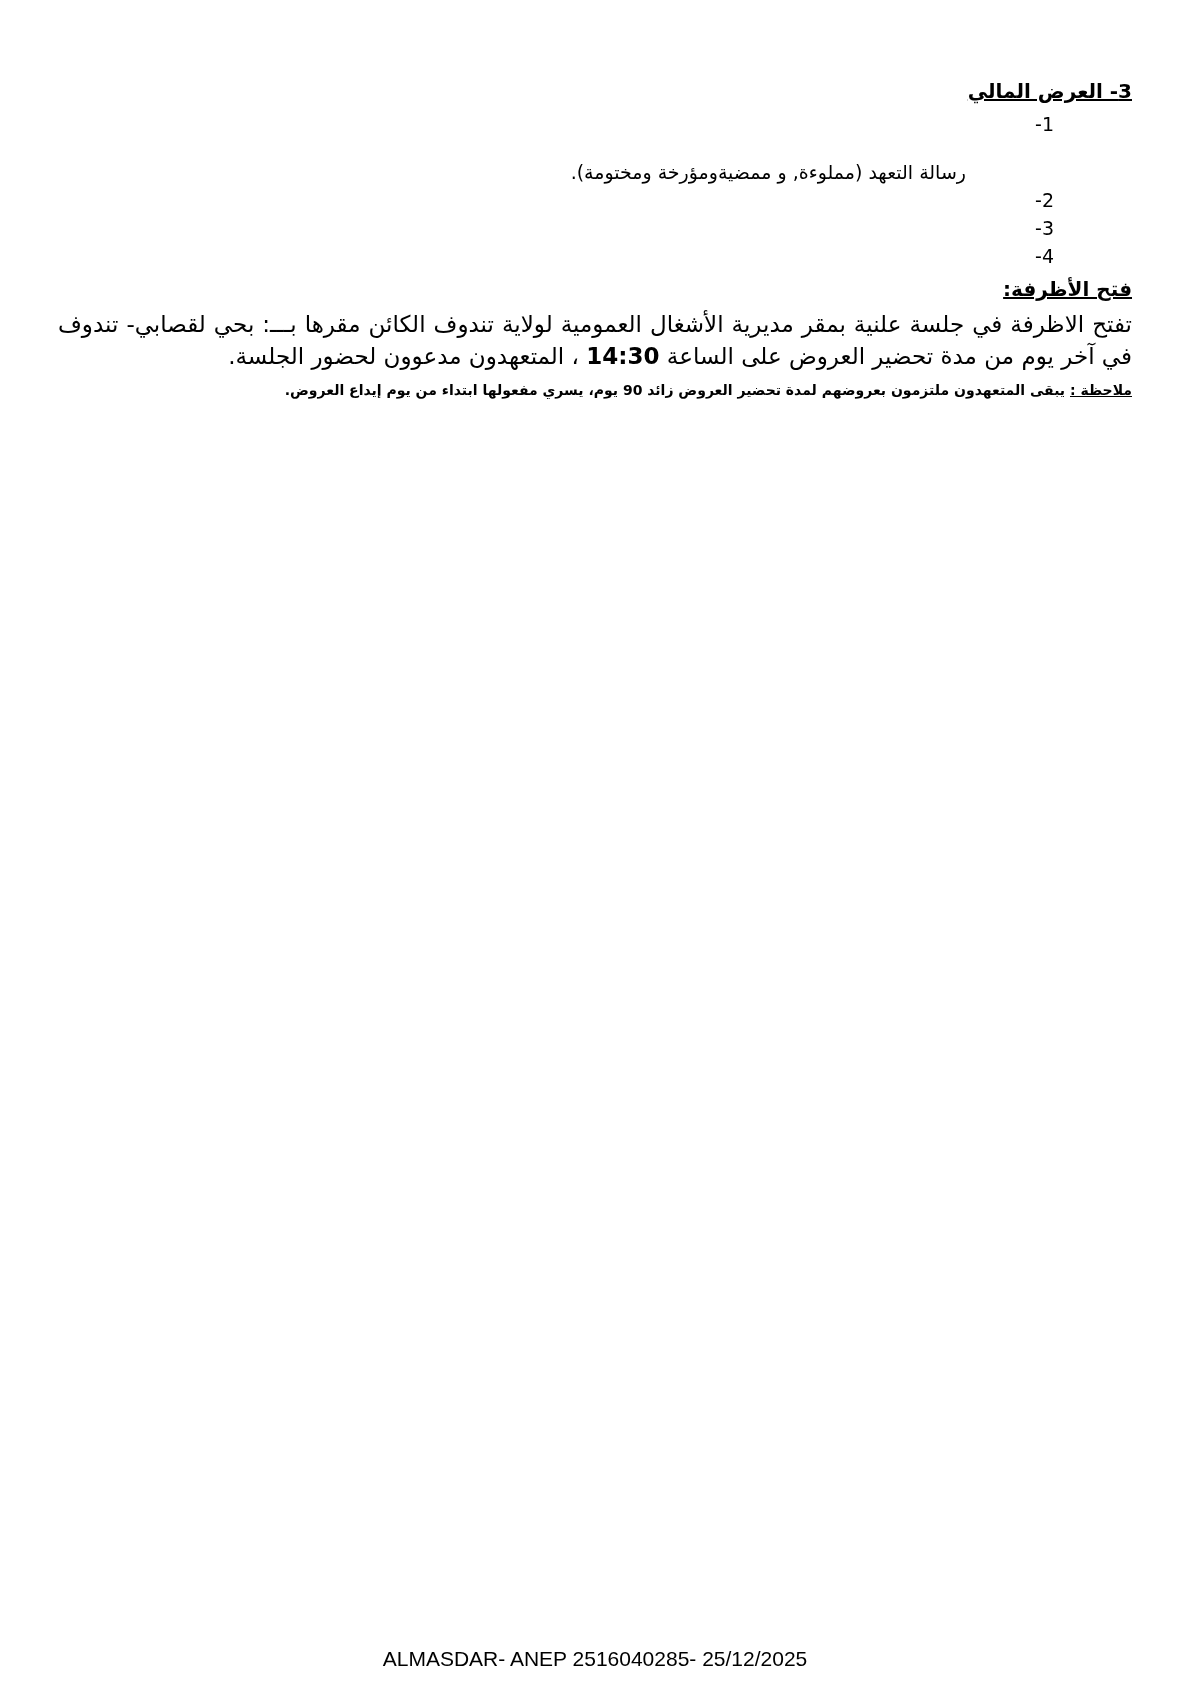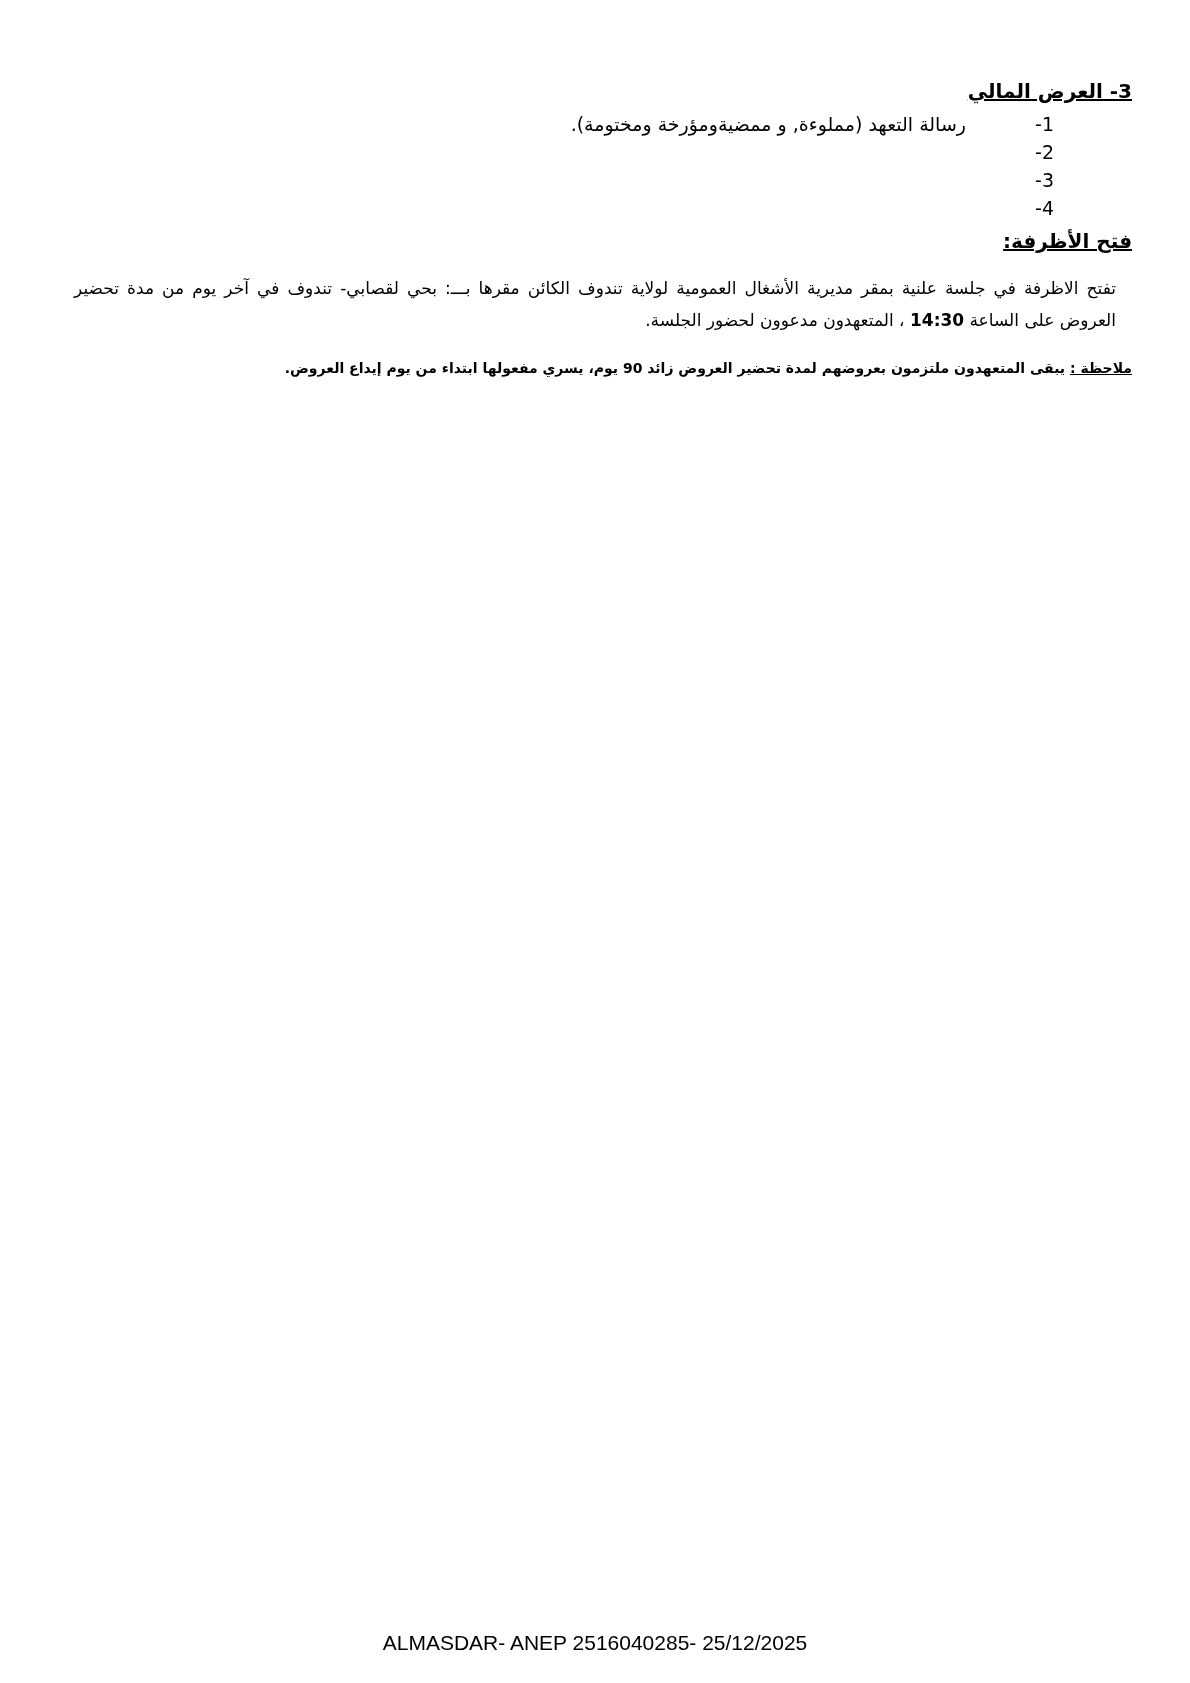--- a/index.html
+++ b/index.html
@@ -39,25 +39,26 @@
     font-size: 19px;
     line-height: 28px;
   }
   .li-marker {
     flex: 0 0 88px;
     margin-right: 78px;
     text-align: right; 
   }
   .li-text {
     flex: 1 1 auto;
+    margin-top: 48px;
   }
   .para {
-    font-size: 17px;
+    font-size: 23px;
     line-height: 32px;
-    margin: 16px;
+    margin: 0;
     text-align: justify;
     text-align-last: right;
   }
   .para.single {
     text-align: right;
   }
   .note {
     font-size: 14px;
     line-height: 32px;
     margin: 2px 0 0 0;
@@ -66,21 +67,21 @@
   }
   .note-label {
     text-decoration: underline;
   }
   .time-bold {
     font-weight: bold;
   }
   .footer {
     position: absolute;
     left: 0;
-    bottom: 28px;
+    bottom: 12px;
     width: 100%;
     text-align: center;
     direction: ltr;
     font-family: "Liberation Sans", sans-serif;
     font-size: 21px;
     color: #000000;
   }
 </style>
 </head>
 <body>

